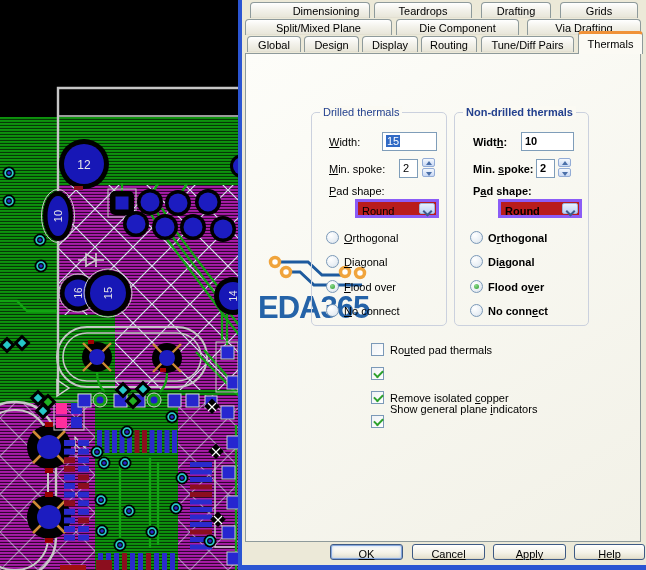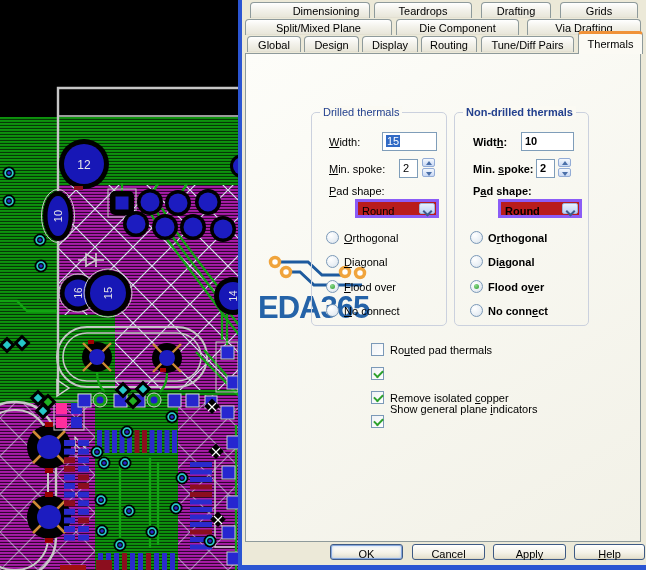--- a/index.html
+++ b/index.html
@@ -55,21 +55,21 @@
   .radio.on::after{content:"";position:absolute;left:3px;top:3px;width:5px;height:5px;border-radius:50%;
          background:radial-gradient(circle at 35% 30%,#8CD98C,#2F9E2F);}
 
   .cb{position:absolute;width:13px;height:13px;border:1px solid #7B99B8;
       background:linear-gradient(135deg,#EFF2F5,#FFFFFF);}
   .cb.on::after{content:"";position:absolute;left:2px;top:2px;width:7px;height:4px;
       border-left:2px solid #2DA12D;border-bottom:2px solid #2DA12D;transform:rotate(-45deg);}
 
   .btn{position:absolute;width:73px;height:16px;border:1px solid #3E5A84;border-radius:3px;
        background:linear-gradient(#FFFFFF,#F4F2E8 55%,#E6E2D0 92%,#D8D3BE);
-       text-align:center;line-height:18px;cursor:default;}
+       text-align:center;line-height:18px;cursor:default;text-decoration:underline;}
   .btn.default{box-shadow:inset 0 0 0 1px #86A7DC, inset 0 0 3px 1px #BDD2F0;}
 
   .watermark{position:absolute;left:250px;top:250px;width:165px;height:80px;z-index:5;pointer-events:none;}
   u{text-decoration:underline;}
 </style>
 </head>
 <body>
 
 <div class="screen">
 

